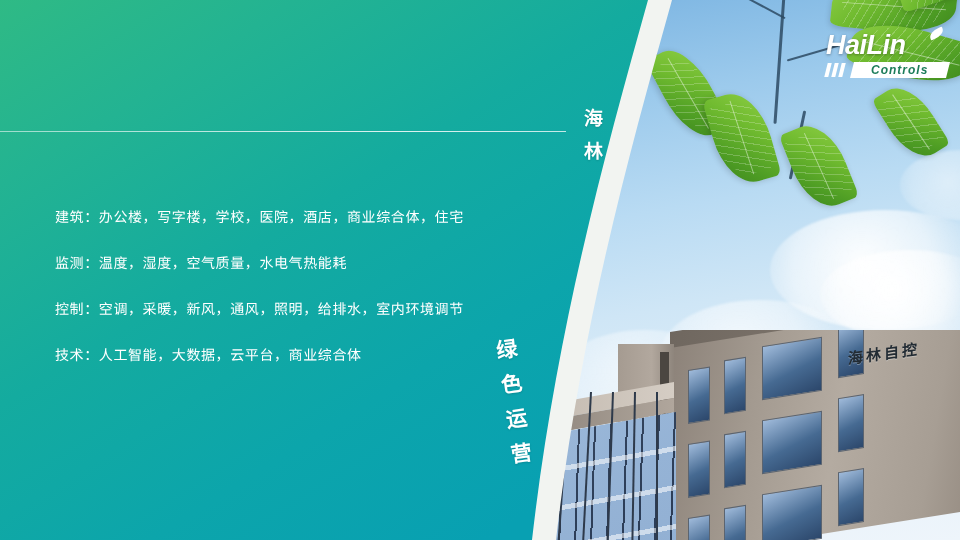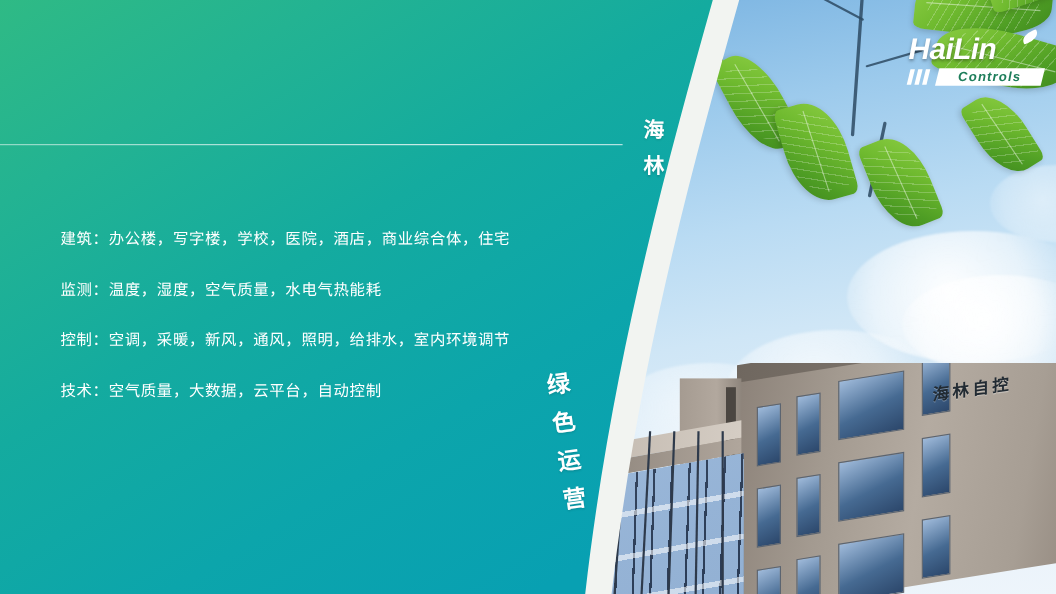--- a/index.html
+++ b/index.html
@@ -424,21 +424,21 @@
     <path d="M 0,0 L 648,0 C 606,150 556,330 532,540 L 0,540 Z" fill="url(#tealGrad)"></path>
   </svg>
 
 
   <div class="title-rule"></div>
 
   <div class="bullets">
     <div class="bullet">建筑：办公楼，写字楼，学校，医院，酒店，商业综合体，住宅</div>
     <div class="bullet">监测：温度，湿度，空气质量，水电气热能耗</div>
     <div class="bullet">控制：空调，采暖，新风，通风，照明，给排水，室内环境调节</div>
-    <div class="bullet">技术：空气质量，大数据，云平台，自动控制</div>
+    <div class="bullet">技术：人工智能，大数据，云平台，商业综合体</div>
   </div>
 
   <div class="vcap vcap-hailin">海林</div>
 
   <div class="vcap vcap-green">绿色运营</div>
 
   <div class="logo">
     <div class="logo-word">HaiLin</div>
     <div class="logo-leaf"></div>
     <div class="logo-bar">

